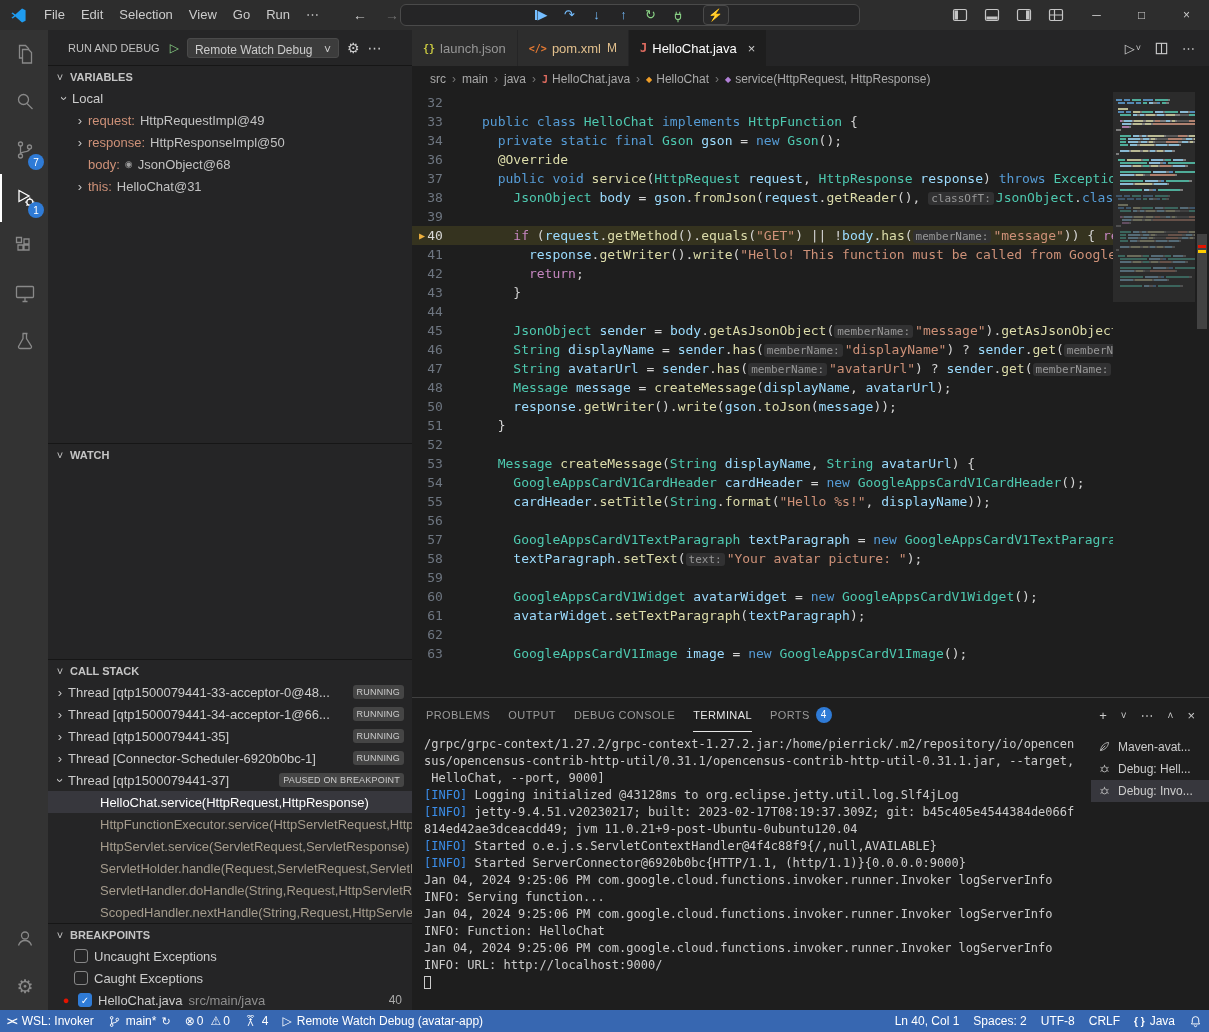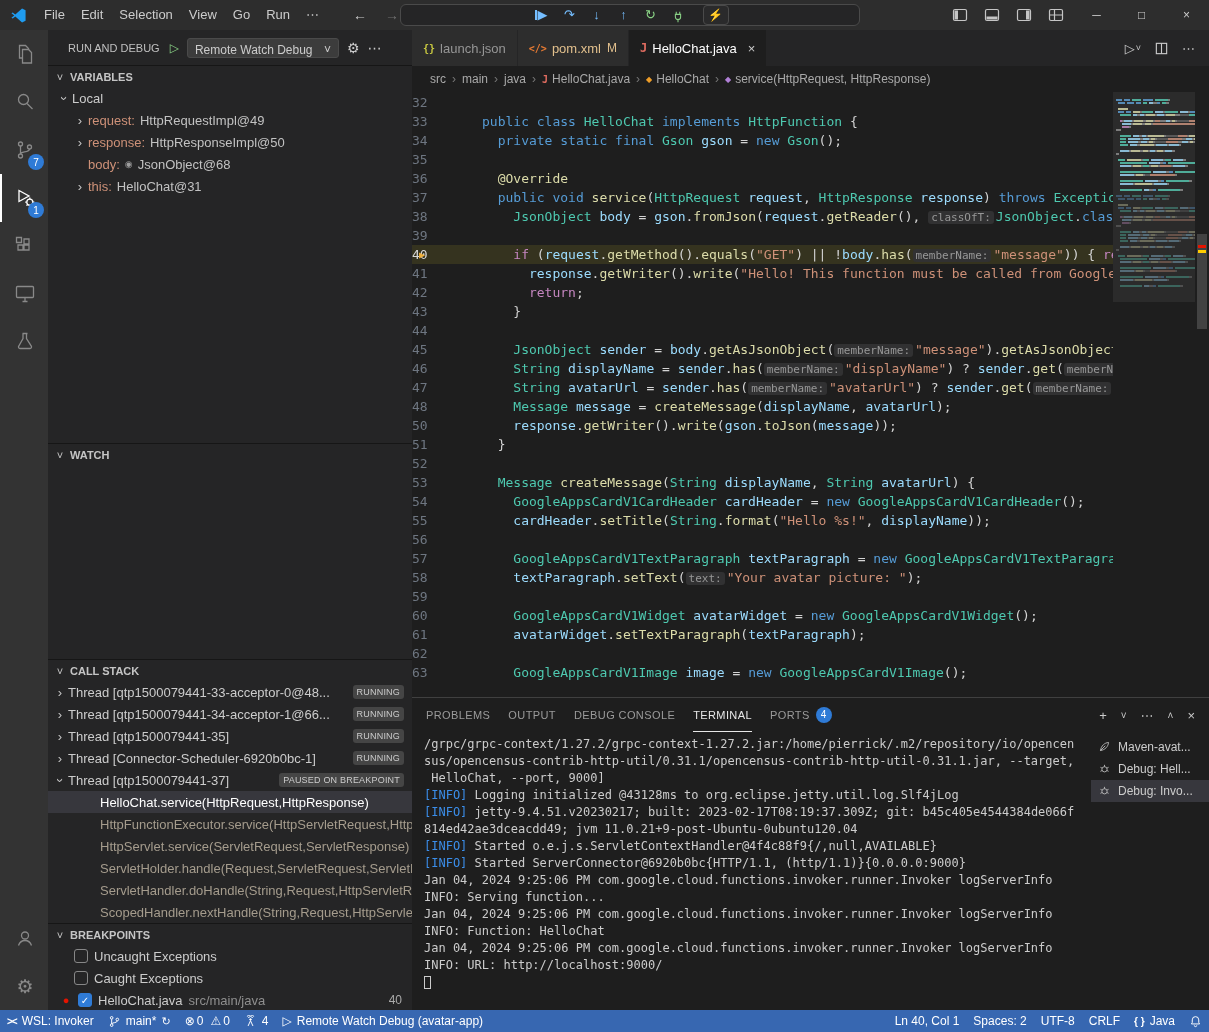--- a/index.html
+++ b/index.html
@@ -81,21 +81,21 @@
   .tab-actions svg{stroke:#cccccc;fill:none;stroke-width:1.2}
   .breadcrumbs{height:26px;flex:none;display:flex;align-items:center;gap:6px;padding:0 18px;font-size:12px;color:#a9a9a9;white-space:nowrap;overflow:hidden}
   .bc-item{display:flex;align-items:center;gap:4px}
   .bc-sep{color:#767676}
   .bc-java{color:#e06c60;font-weight:700;font-size:10px;font-family:"DejaVu Sans Mono",monospace}
   .bc-class{color:#ee9d28;font-size:8px}
   .bc-method{color:#b180d7;font-size:8px}
   .code-area{flex:1;position:relative;overflow:hidden;font-family:"DejaVu Sans Mono","Liberation Mono",monospace;font-size:13px}
   .code-lines{position:absolute;top:1px;left:0;right:96px;bottom:0;overflow:hidden}
   .cl{position:relative;display:flex;height:19px;line-height:19px;white-space:pre}
-  .ln{width:70px;flex:none;text-align:left;padding-right:24px;color:#6e7681;font-size:13px}
+  .ln{width:70px;flex:none;text-align:center;padding-right:24px;color:#6e7681;font-size:13px}
   .lc{flex:1;overflow:hidden}
   .cl.cur{background:rgba(210,190,40,.13)}
   .cl.cur .ln{color:#d7d7d7}
   .dbg-arrow{position:absolute;left:7px;top:0;font-size:10px;color:#efb13f}
   .tk-k{color:#569cd6}.tk-c{color:#c586c0}.tk-t{color:#4ec9b0}.tk-f{color:#dcdcaa}.tk-v{color:#9cdcfe}
   .tk-s{color:#ce9178}.tk-p{color:#d4d4d4}.tk-a{color:#dcdcaa}
   .tk-h{color:#979797;background:#313132;border-radius:3px;padding:0 3px;font-size:11px;margin-right:2px}
   .minimap{position:absolute;top:0;right:14px;width:82px;bottom:0;overflow:hidden}
   .minimap-content{padding-top:4px}
   .mm-row{height:2px;margin-bottom:1px;white-space:nowrap;overflow:hidden;padding-left:3px;font-size:0}
@@ -471,21 +471,20 @@
           <span class="bc-item">
             <span class="bc-method">◆</span>
             <span>service(HttpRequest, HttpResponse)</span>
           </span>
         </div>
       <div class="code-area">
         <div class="code-lines">
             <div class="cl"><span class="ln">32</span><span class="lc"></span></div>
             <div class="cl"><span class="ln">33</span><span class="lc"><span class="tk-k">public</span><span class="tk-p"> </span><span class="tk-k">class</span><span class="tk-p"> </span><span class="tk-t">HelloChat</span><span class="tk-p"> </span><span class="tk-k">implements</span><span class="tk-p"> </span><span class="tk-t">HttpFunction</span><span class="tk-p"> {</span></span></div>
             <div class="cl"><span class="ln">34</span><span class="lc"><span class="tk-p">  </span><span class="tk-k">private</span><span class="tk-p"> </span><span class="tk-k">static</span><span class="tk-p"> </span><span class="tk-k">final</span><span class="tk-p"> </span><span class="tk-t">Gson</span><span class="tk-p"> </span><span class="tk-v">gson</span><span class="tk-p"> = </span><span class="tk-k">new</span><span class="tk-p"> </span><span class="tk-t">Gson</span><span class="tk-p">();</span></span></div>
-            <div class="cl"><span class="ln">35</span><span class="lc"></span></div>
             <div class="cl"><span class="ln">36</span><span class="lc"><span class="tk-p">  </span><span class="tk-a">@Override</span></span></div>
             <div class="cl"><span class="ln">37</span><span class="lc"><span class="tk-p">  </span><span class="tk-k">public</span><span class="tk-p"> </span><span class="tk-k">void</span><span class="tk-p"> </span><span class="tk-f">service</span><span class="tk-p">(</span><span class="tk-t">HttpRequest</span><span class="tk-p"> </span><span class="tk-v">request</span><span class="tk-p">, </span><span class="tk-t">HttpResponse</span><span class="tk-p"> </span><span class="tk-v">response</span><span class="tk-p">) </span><span class="tk-k">throws</span><span class="tk-p"> </span><span class="tk-t">Exception</span></span></div>
             <div class="cl"><span class="ln">38</span><span class="lc"><span class="tk-p">    </span><span class="tk-t">JsonObject</span><span class="tk-p"> </span><span class="tk-v">body</span><span class="tk-p"> = </span><span class="tk-v">gson</span><span class="tk-p">.</span><span class="tk-f">fromJson</span><span class="tk-p">(</span><span class="tk-v">request</span><span class="tk-p">.</span><span class="tk-f">getReader</span><span class="tk-p">(), </span><span class="tk-h">classOfT:</span><span class="tk-t">JsonObject</span><span class="tk-p">.</span><span class="tk-k">class</span></span></div>
             <div class="cl"><span class="ln">39</span><span class="lc"></span></div>
             <div class="cl cur"><span class="dbg-arrow">▶</span><span class="ln">40</span><span class="lc"><span class="tk-p">    </span><span class="tk-c">if</span><span class="tk-p"> (</span><span class="tk-v">request</span><span class="tk-p">.</span><span class="tk-f">getMethod</span><span class="tk-p">().</span><span class="tk-f">equals</span><span class="tk-p">(</span><span class="tk-s">"GET"</span><span class="tk-p">) || !</span><span class="tk-v">body</span><span class="tk-p">.</span><span class="tk-f">has</span><span class="tk-p">(</span><span class="tk-h">memberName:</span><span class="tk-s">"message"</span><span class="tk-p">)) { </span><span class="tk-c">return</span></span></div>
             <div class="cl"><span class="ln">41</span><span class="lc"><span class="tk-p">      </span><span class="tk-v">response</span><span class="tk-p">.</span><span class="tk-f">getWriter</span><span class="tk-p">().</span><span class="tk-f">write</span><span class="tk-p">(</span><span class="tk-s">"Hello! This function must be called from Google Chat."</span></span></div>
             <div class="cl"><span class="ln">42</span><span class="lc"><span class="tk-p">      </span><span class="tk-c">return</span><span class="tk-p">;</span></span></div>
             <div class="cl"><span class="ln">43</span><span class="lc"><span class="tk-p">    }</span></span></div>
             <div class="cl"><span class="ln">44</span><span class="lc"></span></div>
             <div class="cl"><span class="ln">45</span><span class="lc"><span class="tk-p">    </span><span class="tk-t">JsonObject</span><span class="tk-p"> </span><span class="tk-v">sender</span><span class="tk-p"> = </span><span class="tk-v">body</span><span class="tk-p">.</span><span class="tk-f">getAsJsonObject</span><span class="tk-p">(</span><span class="tk-h">memberName:</span><span class="tk-s">"message"</span><span class="tk-p">).</span><span class="tk-f">getAsJsonObject</span></span></div>

